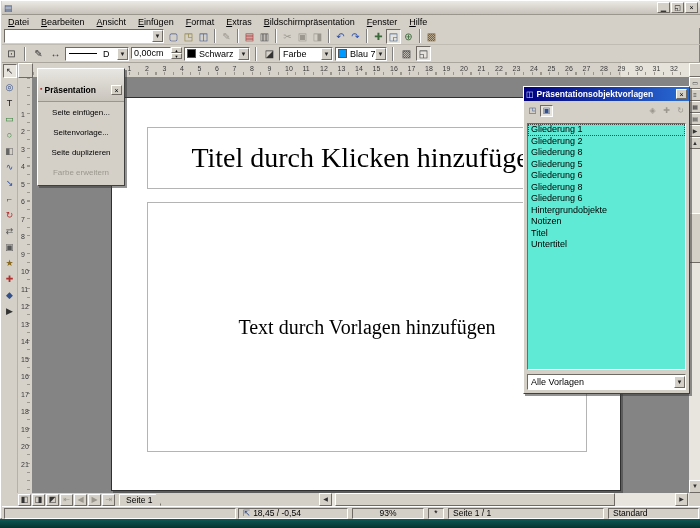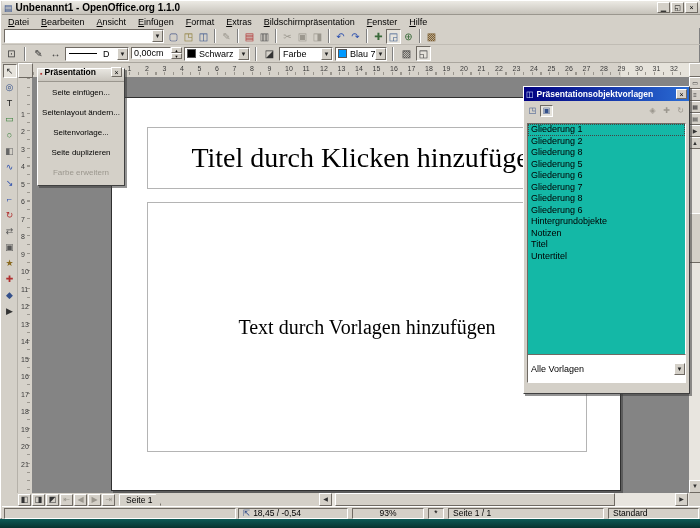--- a/index.html
+++ b/index.html
@@ -46,38 +46,38 @@
   #left-toolbar{position:absolute;left:1px;top:62px;width:16px;height:430px;display:flex;flex-direction:column;align-items:center;padding-top:1px;background:#d4d0c8;border-right:1px solid #b5b1a9}
   #left-toolbar .tbtn{margin-bottom:2px;width:14px;height:14px;font-size:9px}
   
   #workspace{position:absolute;left:32px;top:77px;width:656px;height:415px;background:#848484;overflow:hidden}
   #page{position:absolute;left:78px;top:19px;width:510px;height:394px;background:#fff;border:1px solid #303030;box-shadow:2px 2px 0 #5c5c5c}
   .placeholder{position:absolute;border:1px solid #b4b4b4;display:flex;align-items:center;justify-content:center;text-align:center}
   #title-box{left:35px;top:29px;width:440px;height:62px;font:28px "Liberation Serif",serif}
   #body-box{left:35px;top:104px;width:440px;height:250px;font:20px "Liberation Serif",serif}
   
   #palette{position:absolute;left:36px;top:67px;width:88px;height:118px;background:#d4d0c8;border:1px solid;border-color:#fff #404040 #404040 #fff;box-shadow:2px 2px 0 rgba(60,60,60,.55);z-index:30}
-  #palette .ptitle{height:13px;display:flex;align-items:flex-end;background:linear-gradient(#e8e6e0,#c9c5bd);border-bottom:1px solid #9a968e;padding:4px 2px}
+  #palette .ptitle{height:13px;display:flex;align-items:flex-start;background:linear-gradient(#e8e6e0,#c9c5bd);border-bottom:1px solid #9a968e;padding:16px 2px}
   #palette .ptitle .picon{font-size:7px;color:#b03030;margin-right:2px}
   #palette .ptitle .ptext{font-weight:bold;font-size:8.5px;flex:1}
   #palette .ptitle .winbtn{width:11px;height:10px}
   .pal-item{height:20px;display:flex;align-items:center;justify-content:center;font-size:8px;white-space:nowrap}
   .pal-item.disabled{color:#9b978e}
   
   #stylist{position:absolute;left:522px;top:85px;width:167px;height:308px;background:#d4d0c8;border:1px solid;border-color:#fff #404040 #404040 #fff;box-shadow:2px 2px 0 rgba(60,60,60,.55);z-index:40}
   #stylist .stitle{height:14px;display:flex;align-items:center;background:linear-gradient(90deg,#000080,#2a6cd4);color:#fff;padding:0 2px}
   #stylist .stitle .sicon{font-size:8px;color:#cfe0ff;margin-right:3px}
   #stylist .stitle .stext{font-weight:bold;font-size:8.5px;flex:1;white-space:nowrap;overflow:hidden}
   #stylist .stitle .winbtn{width:11px;height:10px;color:#000}
   #stylist .stoolbar{height:19px;display:flex;align-items:center;padding:0 2px;gap:1px}
   #stylist .stoolbar .spacer{flex:1}
-  #stylist .slist{position:absolute;left:3px;right:3px;top:36px;bottom:23px;background:#14b8a6;border:1px solid;border-color:#6f6a63 #fff #fff #6f6a63;overflow:hidden}
+  #stylist .slist{position:absolute;left:3px;right:3px;top:36px;bottom:23px;background:#5eead4;border:1px solid;border-color:#6f6a63 #fff #fff #6f6a63;overflow:hidden}
   .style-row{height:11.5px;line-height:11.5px;padding:0 3px;font-size:9px;white-space:nowrap}
   .style-row.selected{outline:1px dotted #444;outline-offset:-1px}
-  #stylist .sfilter{position:absolute;left:3px;right:3px;bottom:10px;height:29px}
+  #stylist .sfilter{position:absolute;left:3px;right:3px;bottom:3px;height:16px}
   
   #vscroll{position:absolute;left:688px;top:62px;width:12px;height:430px;background:#e8e5df}
   #vscroll .sq{width:12px;height:14px;font-size:6px;line-height:12px;text-align:center;border:1px solid;border-color:#fff #6f6a63 #6f6a63 #fff;background:#d4d0c8;color:#333}
   #vscroll .vbtn{width:12px;height:12px;font-size:6px;line-height:10px;text-align:center;border:1px solid;border-color:#fff #6f6a63 #6f6a63 #fff;background:#d4d0c8;color:#333}
   #vthumb{position:absolute;left:0;top:150px;width:12px;height:50px;border:1px solid;border-color:#fff #6f6a63 #6f6a63 #fff;background:#d4d0c8}
   #vdown{position:absolute;left:0;top:417px;width:12px;height:13px;font-size:6px;line-height:11px;text-align:center;border:1px solid;border-color:#fff #6f6a63 #6f6a63 #fff;background:#d4d0c8;color:#333}
   
   #hscrollrow{position:absolute;left:17px;top:492px;width:671px;height:13px;background:#d4d0c8;display:flex;align-items:center}
   #hscrollrow .tbtn{width:13px;height:12px;font-size:8px;border:1px solid;border-color:#fff #6f6a63 #6f6a63 #fff;margin-right:1px}
   .page-tab{height:12px;line-height:11px;padding:0 8px 0 6px;font-size:8.5px;background:#d4d0c8;border:1px solid #6f6a63;border-top-color:#fff;border-left-color:#fff;border-bottom:none;clip-path:polygon(0 0,calc(100% - 6px) 0,100% 100%,0 100%);margin-left:3px}
@@ -90,21 +90,20 @@
   .sfield{position:absolute;top:1px;height:11px;border:1px solid;border-color:#6f6a63 #fff #fff #6f6a63;font-size:8.5px;line-height:9px;padding:0 4px;display:flex;align-items:center;white-space:nowrap;overflow:hidden}
   #desktop-strip{position:absolute;left:0;top:519px;width:700px;height:9px;background:linear-gradient(#0c5a56,#06332f)}
 </style>
 </head>
 <body>
 
 <div id="app">
 
   <div id="titlebar">
     <span class="ticon">▤</span>
-    <span class="ttext">Unbenannt1 - OpenOffice.org 1.1.0</span>
     <span class="spacer"></span>
     <span class="winbtn">▁</span>
     <span class="winbtn">◱</span>
     <span class="winbtn">×</span>
   </div>
 
   <div id="menubar">
       <span class="menu-item"><u>D</u>atei</span>
       <span class="menu-item"><u>B</u>earbeiten</span>
       <span class="menu-item"><u>A</u>nsicht</span>
@@ -277,21 +276,20 @@
   </div>
 
   <div id="palette">
     <div class="ptitle">
       <span class="picon">▪</span>
       <span class="ptext">Präsentation</span>
       <span class="winbtn">×</span>
     </div>
     <div>
         <div class="pal-item">Seite einfügen...</div>
-        <div class="pal-item">Seitenlayout ändern...</div>
         <div class="pal-item">Seitenvorlage...</div>
         <div class="pal-item">Seite duplizieren</div>
         <div class="pal-item disabled">Farbe erweitern</div>
       </div>
   </div>
 
   <div id="stylist">
     <div class="stitle">
       <span class="sicon">◫</span>
       <span class="stext">Präsentationsobjektvorlagen</span>
@@ -308,21 +306,20 @@
           <span class="tbtn small disabled">✚</span>
           <span class="tbtn small disabled">↻</span>
         </span>
     </div>
     <div class="slist">
         <div class="style-row selected">Gliederung 1</div>
         <div class="style-row">Gliederung 2</div>
         <div class="style-row">Gliederung 8</div>
         <div class="style-row">Gliederung 5</div>
         <div class="style-row">Gliederung 6</div>
-        <div class="style-row">Gliederung 7</div>
         <div class="style-row">Gliederung 8</div>
         <div class="style-row">Gliederung 6</div>
         <div class="style-row">Hintergrundobjekte</div>
         <div class="style-row">Notizen</div>
         <div class="style-row">Titel</div>
         <div class="style-row">Untertitel</div>
       </div>
     <div class="combo sfilter">
       <span class="cval">Alle Vorlagen</span>
       <span class="cbtn">▼</span>

